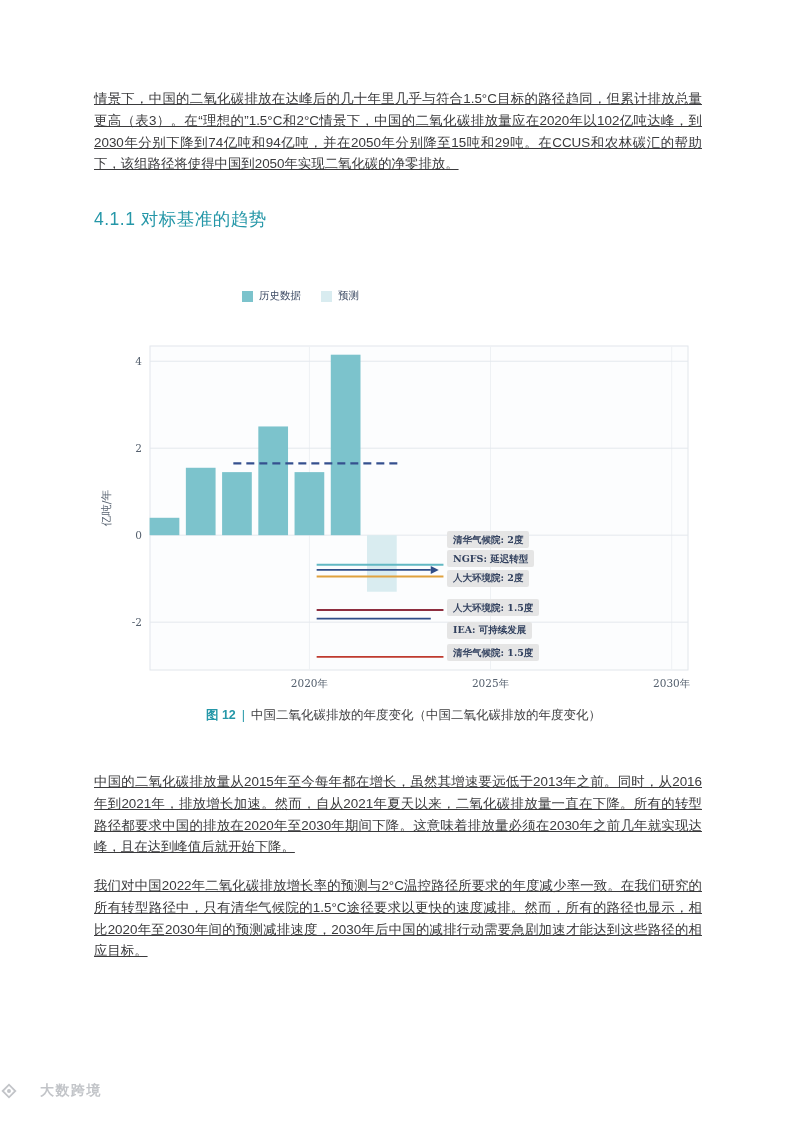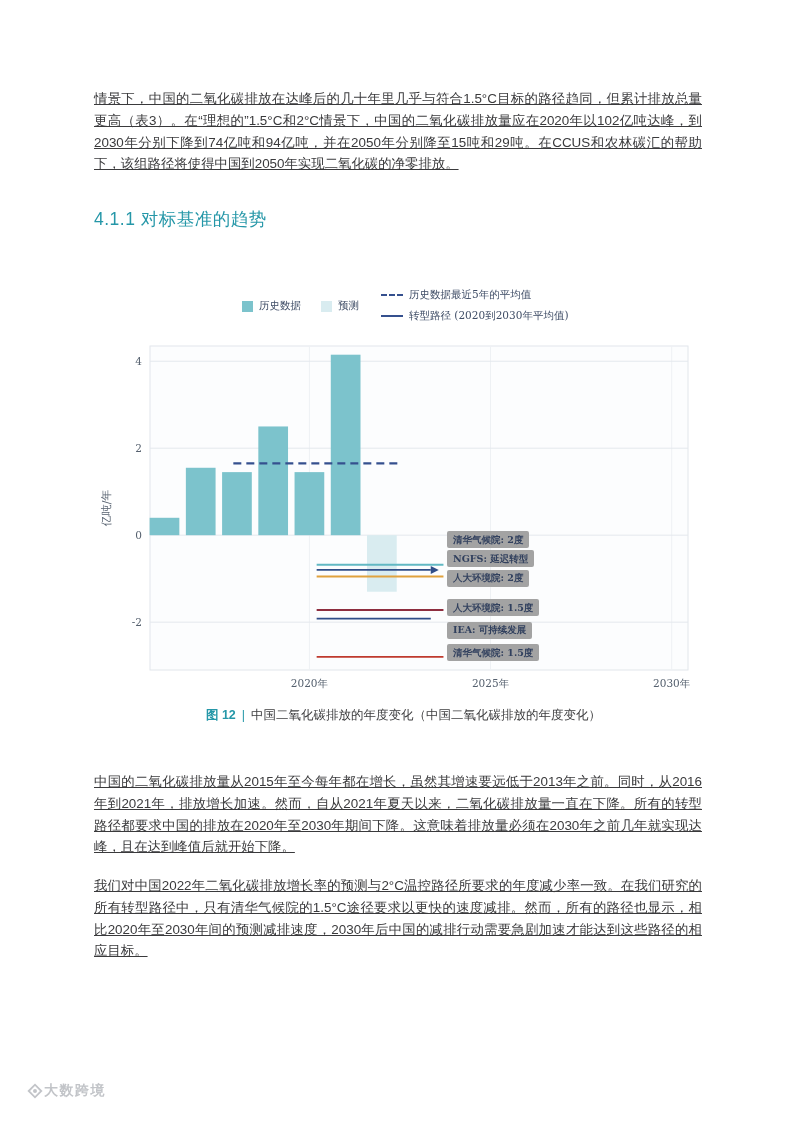--- a/index.html
+++ b/index.html
@@ -34,35 +34,35 @@
   .legend-lines { display:flex; flex-direction:column; gap:7px; }
   .legend-item { display:flex; align-items:center; gap:6px; white-space:nowrap; }
   .swatch { display:inline-block; width:11px; height:11px; }
   .legend-line { display:inline-block; width:22px; height:0; border-top:2.2px solid #35508e; }
   .legend-line.dashed { border-top-style:dashed; }
   .chart-area { position:absolute; left:0; top:54px; width:606px; height:368px; }
   .tick-label { font-family:"DejaVu Serif", serif; font-size:10.5px; fill:#55606e; }
   .axis-label { font-family:"DejaVu Serif", serif; font-size:11px; fill:#55606e; }
   .pathway-label {
     position:absolute;
-    background:#a3a3a3; color:#31405e;
+    background:#e5e5e5; color:#31405e;
     font-family:"DejaVu Serif", serif;
     font-size:9.5px; font-weight:700;
     padding:2.5px 6px; border-radius:2px;
     white-space:nowrap; line-height:1.25;
   }
   .figure-caption {
     position:absolute; left:94px; top:707px; width:608px;
     text-align:center; font-size:12.5px; color:#3c3c3e;
   }
   .fig-label { color:#2597a8; font-weight:700;padding-left:11px; }
   .fig-sep { color:#2597a8; margin:0 6px; }
   .watermark {
-    position:absolute; left:26px; top:1082px;
-    display:flex; align-items:center; gap:0; opacity:.8;
+    position:absolute; left:0; top:1082px;
+    display:flex; align-items:center; gap:22px; opacity:.8;
   }
   .wm-text { font-size:14px; font-weight:700; color:#b3b6bb; letter-spacing:1.5px; }
 </style>
 </head>
 <body>
 
 <div class="page">
 
   <p class="body-text para1">情景下，中国的二氧化碳排放在达峰后的几十年里几乎与符合1.5°C目标的路径趋同，但累计排放总量更高（表3）。在“理想的”1.5°C和2°C情景下，中国的二氧化碳排放量应在2020年以102亿吨达峰，到2030年分别下降到74亿吨和94亿吨，并在2050年分别降至15吨和29吨。在CCUS和农林碳汇的帮助下，该组路径将使得中国到2050年实现二氧化碳的净零排放。</p>
 
@@ -71,30 +71,20 @@
   <div class="chart-wrap">
     <div class="legend">
       <div class="legend-swatches">
         <div class="legend-item">
           <span class="swatch" style="background: rgb(124, 195, 204);"></span>
           <span>历史数据</span>
         </div>
         <div class="legend-item">
           <span class="swatch" style="background: rgb(217, 236, 240);"></span>
           <span>预测</span>
-        </div>
-      </div>
-      <div class="legend-lines">
-        <div class="legend-item">
-          <span class="legend-line dashed" style="border-top-color: rgb(53, 80, 142);"></span>
-          <span>历史数据最近5年的平均值</span>
-        </div>
-        <div class="legend-item">
-          <span class="legend-line" style="border-top-color: rgb(53, 80, 142);"></span>
-          <span>转型路径 (2020到2030年平均值)</span>
         </div>
       </div>
     </div>
     <div id="chart-area" class="chart-area"><svg width="606" height="368">
           <rect x="56" y="12" width="538" height="324" fill="#fcfdfe" stroke="#e2e6eb" stroke-width="1"></rect>
           <line x1="215.40740740740924" y1="12" x2="215.40740740740924" y2="336" stroke="#eef1f4" stroke-width="1"></line>
           <line x1="396.55218855218874" y1="12" x2="396.55218855218874" y2="336" stroke="#eef1f4" stroke-width="1"></line>
           <line x1="577.6969696969683" y1="12" x2="577.6969696969683" y2="336" stroke="#eef1f4" stroke-width="1"></line>
           <line x1="56" y1="27.221476510067077" x2="594" y2="27.221476510067077" stroke="#e4e8ed" stroke-width="1"></line>
           <line x1="56" y1="114.20134228187919" x2="594" y2="114.20134228187919" stroke="#e4e8ed" stroke-width="1"></line>

